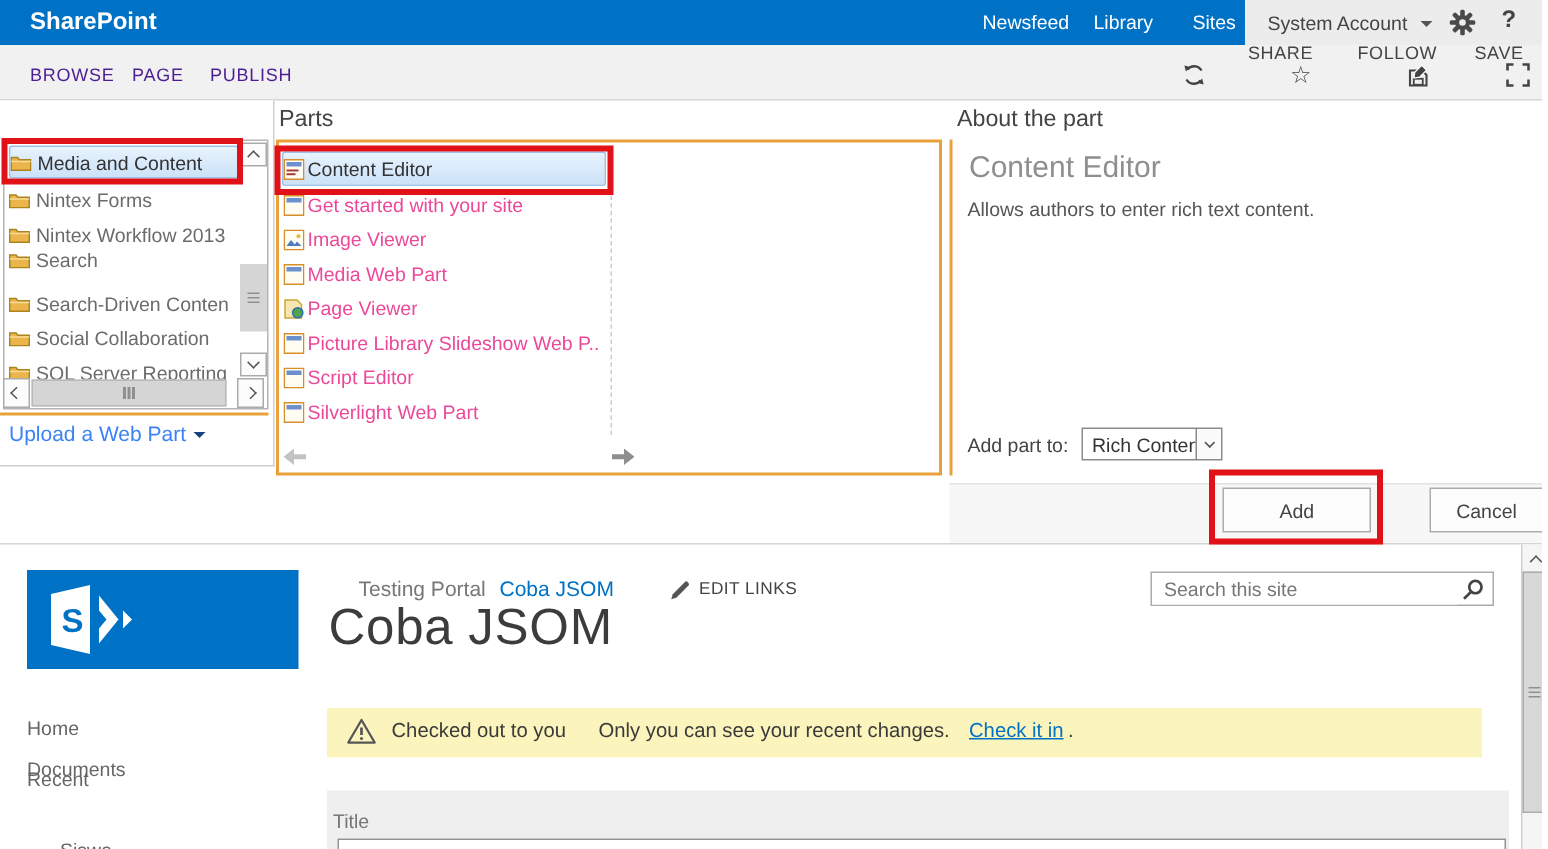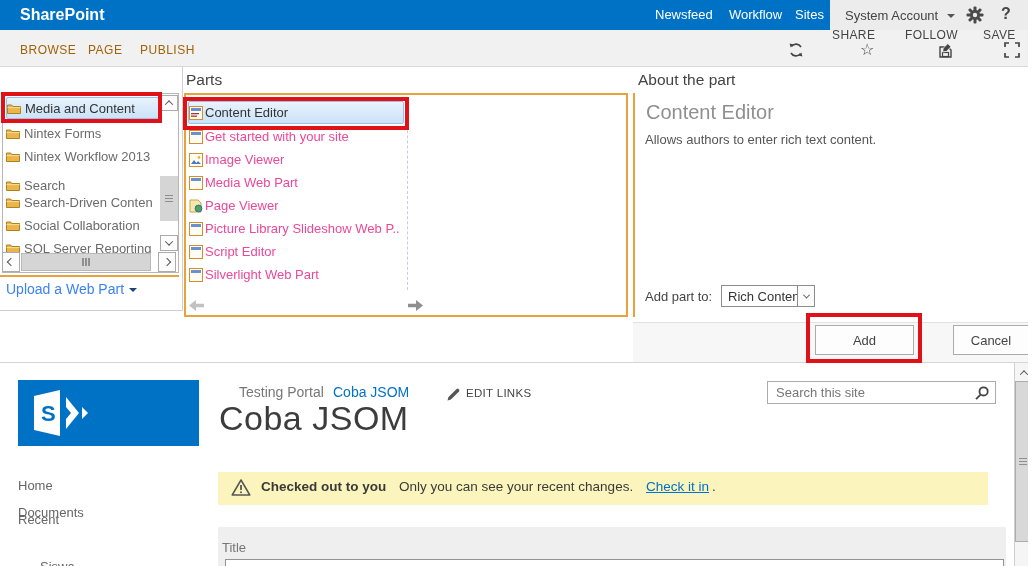--- a/index.html
+++ b/index.html
@@ -19,21 +19,21 @@
   .notch { left:801px; top:30px; width:0; height:0;
     border-left:6px solid transparent; border-right:6px solid transparent; border-top:6px solid #0072C6; }
   .account { left:845px; top:8px; color:#444; font-size:13px; }
   .caret { display:inline-block; width:0; height:0;
     border-left:4px solid transparent; border-right:4px solid transparent; border-top:4px solid #555; }
   .acct-caret { left:947px; top:14px; }
   .help { left:1001px; top:5px; color:#444; font-size:16px; font-weight:bold; }
 
   
   .ribbon { left:0; top:30px; width:1032px; height:37px; background:#F1F1F1; border-bottom:1px solid #D8D8D8; }
-  .rtab { top:43px; font-size:12px; color:#a16207; letter-spacing:.5px; cursor:pointer; }
+  .rtab { top:43px; font-size:12px; color:#4c1d95; letter-spacing:.5px; cursor:pointer; }
   .ract { top:28px; font-size:12px; color:#444; letter-spacing:.4px; cursor:pointer;margin-left:24px; }
   .star { top:40px; font-size:16px; color:#444; }
 
   
   .panel-h { font-size:15.5px; color:#444; }
   .cat-outer { left:0; top:67px; width:183px; height:244px;
     border-right:1px solid #CFCFCF; border-bottom:1px solid #CFCFCF; background:#fff; }
   .cat-list { left:2px; top:93px; width:177px; height:180px; border:1px solid #B5B5B5; background:#fff; overflow:hidden; }
   .cat-row { position:absolute; left:3px; width:153px; height:22px; display:flex; align-items:center; cursor:pointer; }
   .cat-row .lbl { font-size:13px; color:#6B6B6B; margin-left:4px; white-space:nowrap; overflow:hidden; width:128px; }
@@ -96,21 +96,21 @@
 </style>
 </head>
 <body>
 
 <div id="screen">
 
   <div class="abs suitebar"></div>
   <div class="abs suite-right"></div>
   <div class="abs brand">SharePoint</div>
   <div class="abs suite-link" style="left:655px">Newsfeed</div>
-  <div class="abs suite-link" style="left:729px">Workflow</div>
+  <div class="abs suite-link" style="left:729px">Library</div>
   <div class="abs suite-link" style="left:795px">Sites</div>
   <div class="abs notch"></div>
   <div class="abs account">System Account</div>
   <span class="abs caret acct-caret"></span>
   <div class="abs" style="left:966px;top:6px">
     <svg width="18" height="18" viewBox="0 0 18 18">
       <g fill="#4A4A4A">
         <rect x="7.5" y="0.5" width="3" height="17" rx="1"></rect>
         <rect x="0.5" y="7.5" width="17" height="3" rx="1"></rect>
         <rect x="7.5" y="0.5" width="3" height="17" rx="1" transform="rotate(45 9 9)"></rect>
@@ -171,21 +171,21 @@
         </svg>
       <span class="lbl">Nintex Forms</span>
     </div>
     <div class="cat-row" style="top:51px">
       <svg width="14" height="11" viewBox="0 0 14 11">
           <path d="M0.5 2 h4.2 l1.2 1.5 h7.6 v7 H0.5 Z" fill="#ECB54C" stroke="#A9841F"></path>
           <path d="M0.5 4.6 h13" stroke="#F7DC95"></path>
         </svg>
       <span class="lbl">Nintex Workflow 2013</span>
     </div>
-    <div class="cat-row" style="top:80px">
+    <div class="cat-row" style="top:68px">
       <svg width="14" height="11" viewBox="0 0 14 11">
           <path d="M0.5 2 h4.2 l1.2 1.5 h7.6 v7 H0.5 Z" fill="#ECB54C" stroke="#A9841F"></path>
           <path d="M0.5 4.6 h13" stroke="#F7DC95"></path>
         </svg>
       <span class="lbl">Search</span>
     </div>
     <div class="cat-row" style="top:97px">
       <svg width="14" height="11" viewBox="0 0 14 11">
           <path d="M0.5 2 h4.2 l1.2 1.5 h7.6 v7 H0.5 Z" fill="#ECB54C" stroke="#A9841F"></path>
           <path d="M0.5 4.6 h13" stroke="#F7DC95"></path>
@@ -361,21 +361,21 @@
   <div class="abs navlink" style="left:40px;top:559px">Siswa</div>
 
   <div class="abs statusbar"></div>
   <div class="abs" style="left:231px;top:478px">
     <svg width="20" height="19" viewBox="0 0 20 19">
       <path d="M10 2 L18.8 17 H1.2 Z" fill="none" stroke="#555" stroke-width="1.5" stroke-linejoin="round"></path>
       <line x1="10" y1="7" x2="10" y2="12" stroke="#555" stroke-width="1.8"></line>
       <circle cx="10" cy="14.3" r="1" fill="#555"></circle>
     </svg>
   </div>
-  <span class="abs st-txt" style="left:261px;font-weight:bold">Checked out to you</span>
+  <span class="abs st-txt" style="left:261px;font-weight:normal">Checked out to you</span>
   <span class="abs st-txt" style="left:399px">Only you can see your recent changes.</span>
   <span class="abs st-txt st-link" style="left:646px">Check it in</span>
   <span class="abs st-txt" style="left:712px">.</span>
 
   <div class="abs titleband"></div>
   <div class="abs title-lbl">Title</div>
   <div class="abs title-input"></div>
 
   <div class="abs page-scroll"></div>
   <div class="abs" style="left:1016px;top:366px;width:15px;height:14px;display:flex;align-items:center;justify-content:center">

